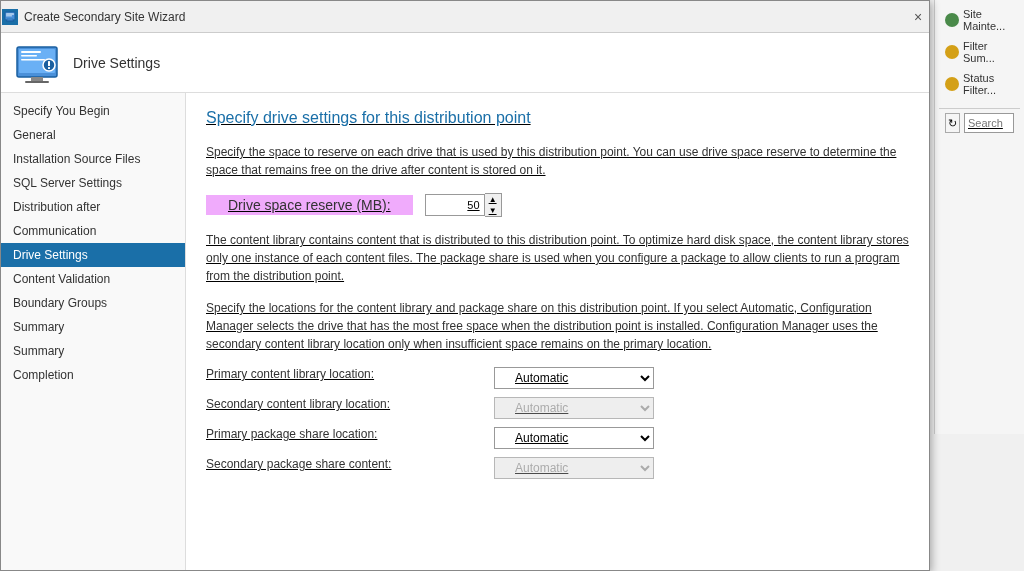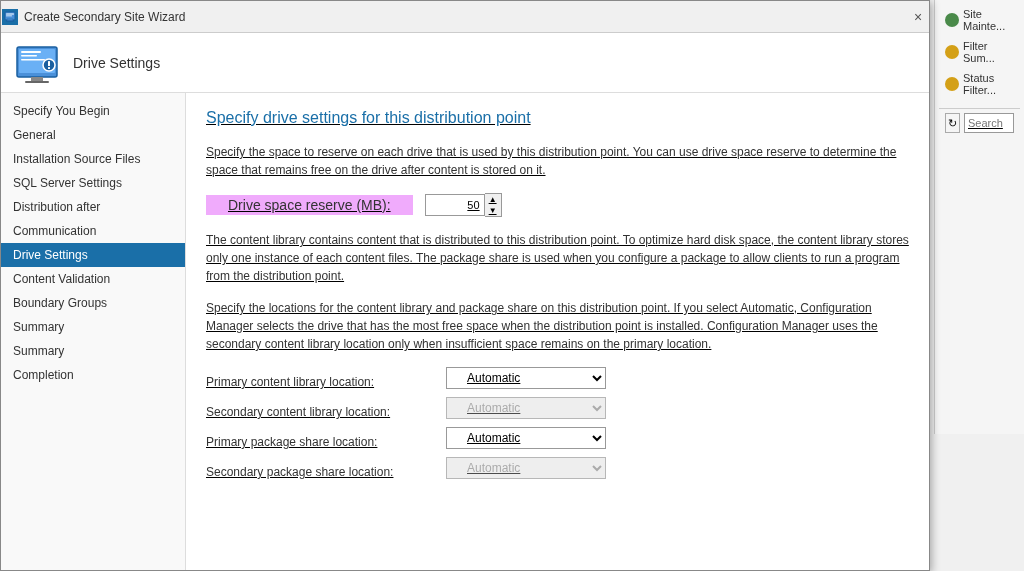--- a/index.html
+++ b/index.html
@@ -256,22 +256,23 @@
       justify-content: center;
       line-height: 1;
     }
 
     .location-table {
       margin-top: 8px;
     }
 
     .location-row {
       display: flex;
-      align-items: flex-end;
+      align-items: flex-start;
       margin-bottom: 8px;
+      gap: 48px;
     }
 
     .location-label {
       width: 240px;
       font-size: 12px;
       color: #333;
       flex-shrink: 0;
     }
 
     .location-select {
@@ -409,21 +410,21 @@
           </div>
 
           <div class="location-row">
             <span class="location-label">Primary package share location:</span>
             <select class="location-select">
               <option>Automatic</option>
             </select>
           </div>
 
           <div class="location-row">
-            <span class="location-label">Secondary package share location:</span>
+            <span class="location-label">Secondary package share content:</span>
             <select class="location-select disabled" disabled="">
               <option>Automatic</option>
             </select>
           </div>
 
         </div>
       </div>
     </div>
   </div>
 

